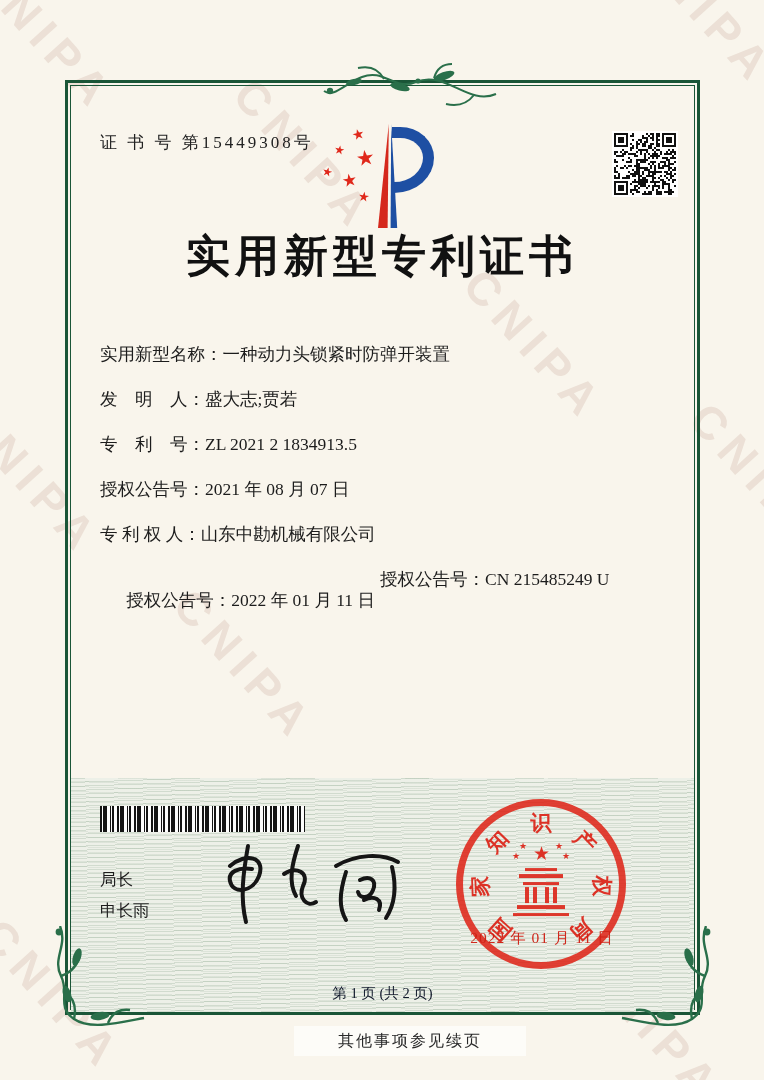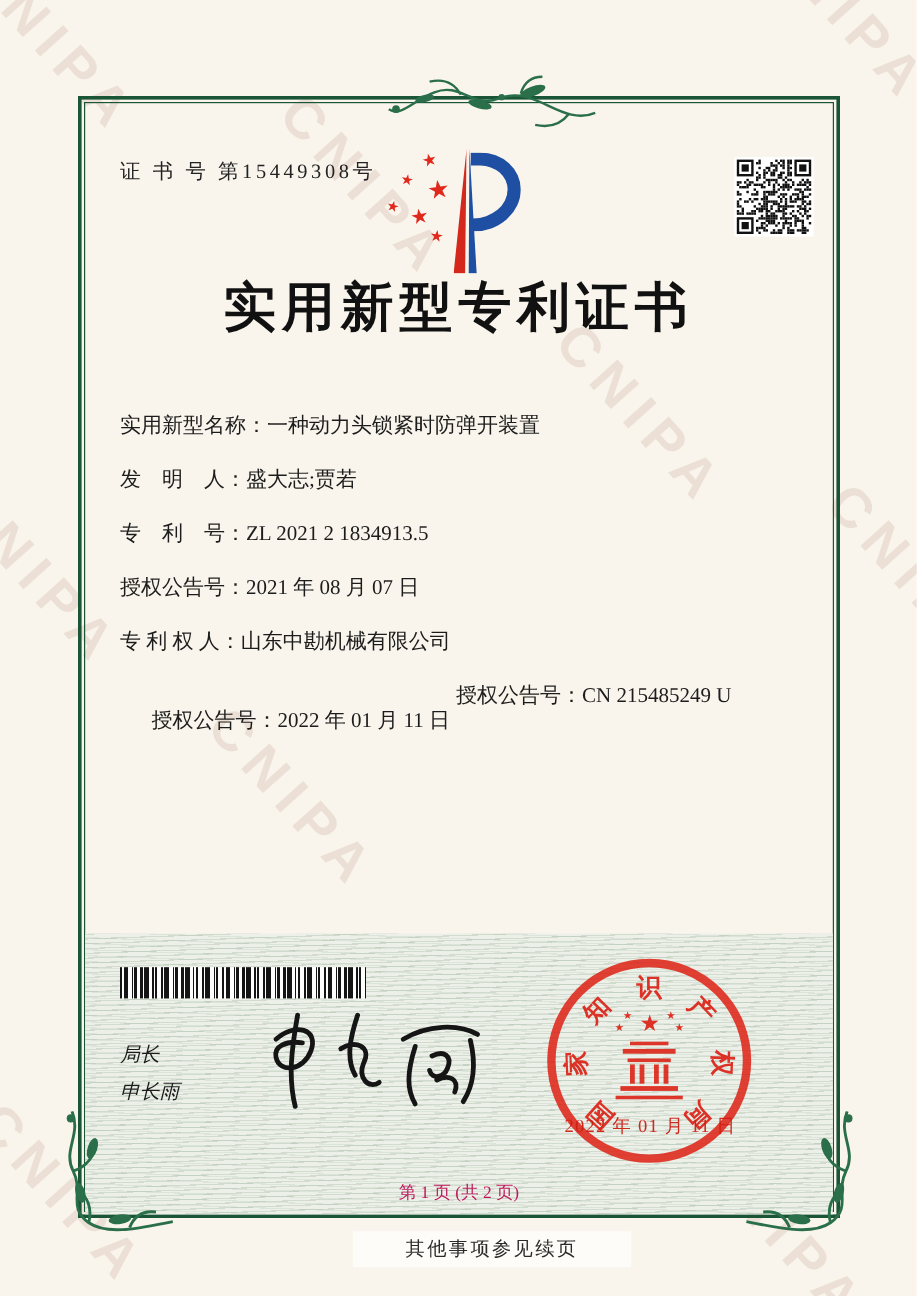--- a/index.html
+++ b/index.html
@@ -54,36 +54,36 @@
   
   .barcode { position:absolute; left:100px; top:806px; width:205px; height:26px; z-index:4;
     background-image:repeating-linear-gradient(90deg,
       #141414 0 2px, #fdfdfd 2px 3px,
       #141414 3px 7px, #fdfdfd 7px 10px,
       #141414 10px 11px, #fdfdfd 11px 12px,
       #141414 12px 14px, #fdfdfd 14px 17px); }
 
   .officer { position:absolute; left:100px; top:864px; z-index:4;
              font-family:"Liberation Sans","DejaVu Sans",sans-serif;
-             font-size:16.5px; color:#1c1c1c; line-height:1.85;font-style:italic; }
+             font-size:16.5px; color:#1c1c1c; line-height:1.85; }
   .sign { position:absolute; left:212px; top:832px; z-index:5; }
 
   
   .seal { position:absolute; left:456px; top:799px; width:170px; height:170px; z-index:5; }
   .seal-ring { position:absolute; inset:0; border:7px solid rgba(222,38,25,0.88); border-radius:50%; }
   .seal-char { position:absolute; left:50%; top:50%; width:24px; height:24px; margin:-12px 0 0 -12px;
                color:rgba(219,34,22,0.92); font-size:21px; font-weight:700; text-align:center; line-height:24px; }
   .emblem { position:absolute; left:50%; top:50%; transform:translate(-50%,-52%); width:88px; height:96px; }
   .emblem .star { position:absolute; color:rgba(219,34,22,0.92); line-height:1; }
   .emblem .bar  { position:absolute; background:rgba(219,34,22,0.9); }
   .seal-date { position:absolute; left:452px; top:928px; width:180px; text-align:center; z-index:6;
                font-size:15.5px; letter-spacing:1px; color:rgba(205,30,18,0.95); white-space:pre; }
 
   .page-info { position:absolute; left:65px; top:984px; width:635px; text-align:center;
-               font-size:14.5px; color:#be185d; z-index:4; white-space:pre; }
+               font-size:14.5px; color:#0f172a; z-index:4; white-space:pre; }
 
   .cont-strip { position:absolute; left:294px; top:1026px; width:232px; height:30px; z-index:3;
                 background:#fdfcf8; display:flex; align-items:center; justify-content:center;
                 font-size:16px; letter-spacing:2px; color:#2a2a2a; }
 
   .orn { position:absolute; z-index:3; }
   .orn svg { display:block; }
   .flip { transform:scaleX(-1); }
 </style>
 </head>

